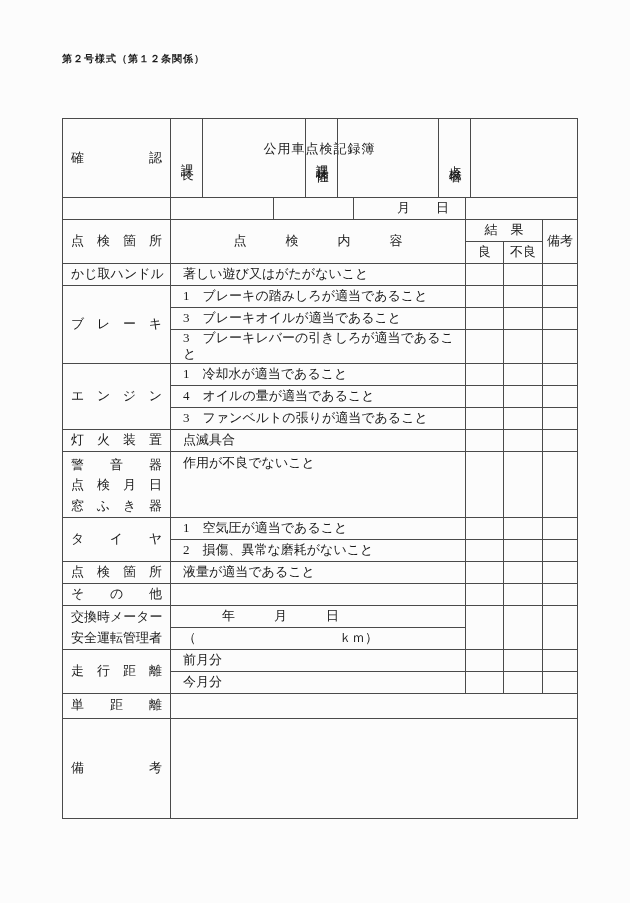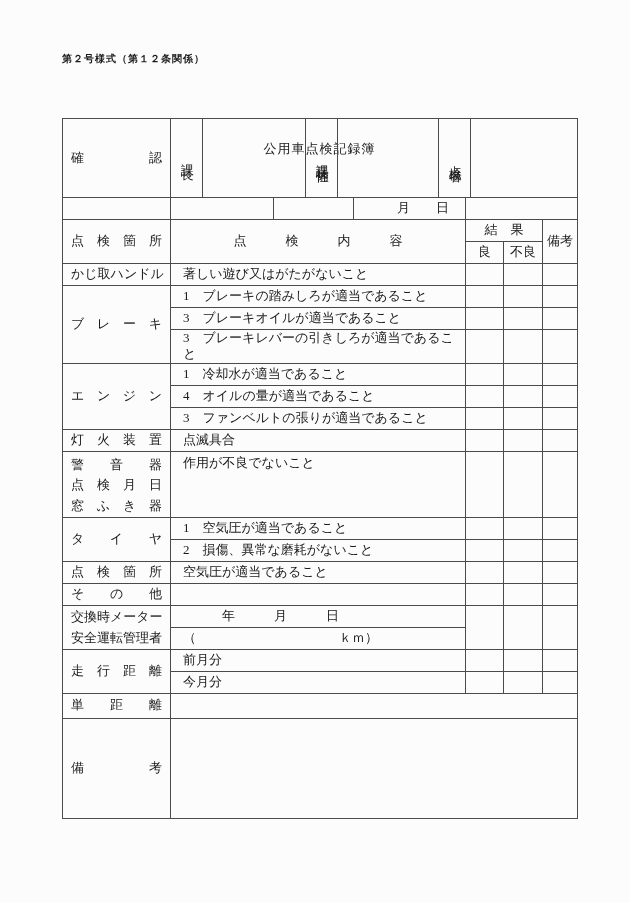--- a/index.html
+++ b/index.html
@@ -210,21 +210,21 @@
       </tr>
       <tr class="h21">
         <td class="content">2　損傷、異常な磨耗がないこと</td>
         <td></td>
         <td></td>
         <td></td>
       </tr>
 
       <tr class="h21">
         <td class="lbl">点検箇所</td>
-        <td class="content">空気圧が適当であること</td>
+        <td class="content">液量が適当であること</td>
         <td></td>
         <td></td>
         <td></td>
       </tr>
 
       <tr class="h21">
         <td class="lbl">その他</td>
         <td class="content"></td>
         <td></td>
         <td></td>

